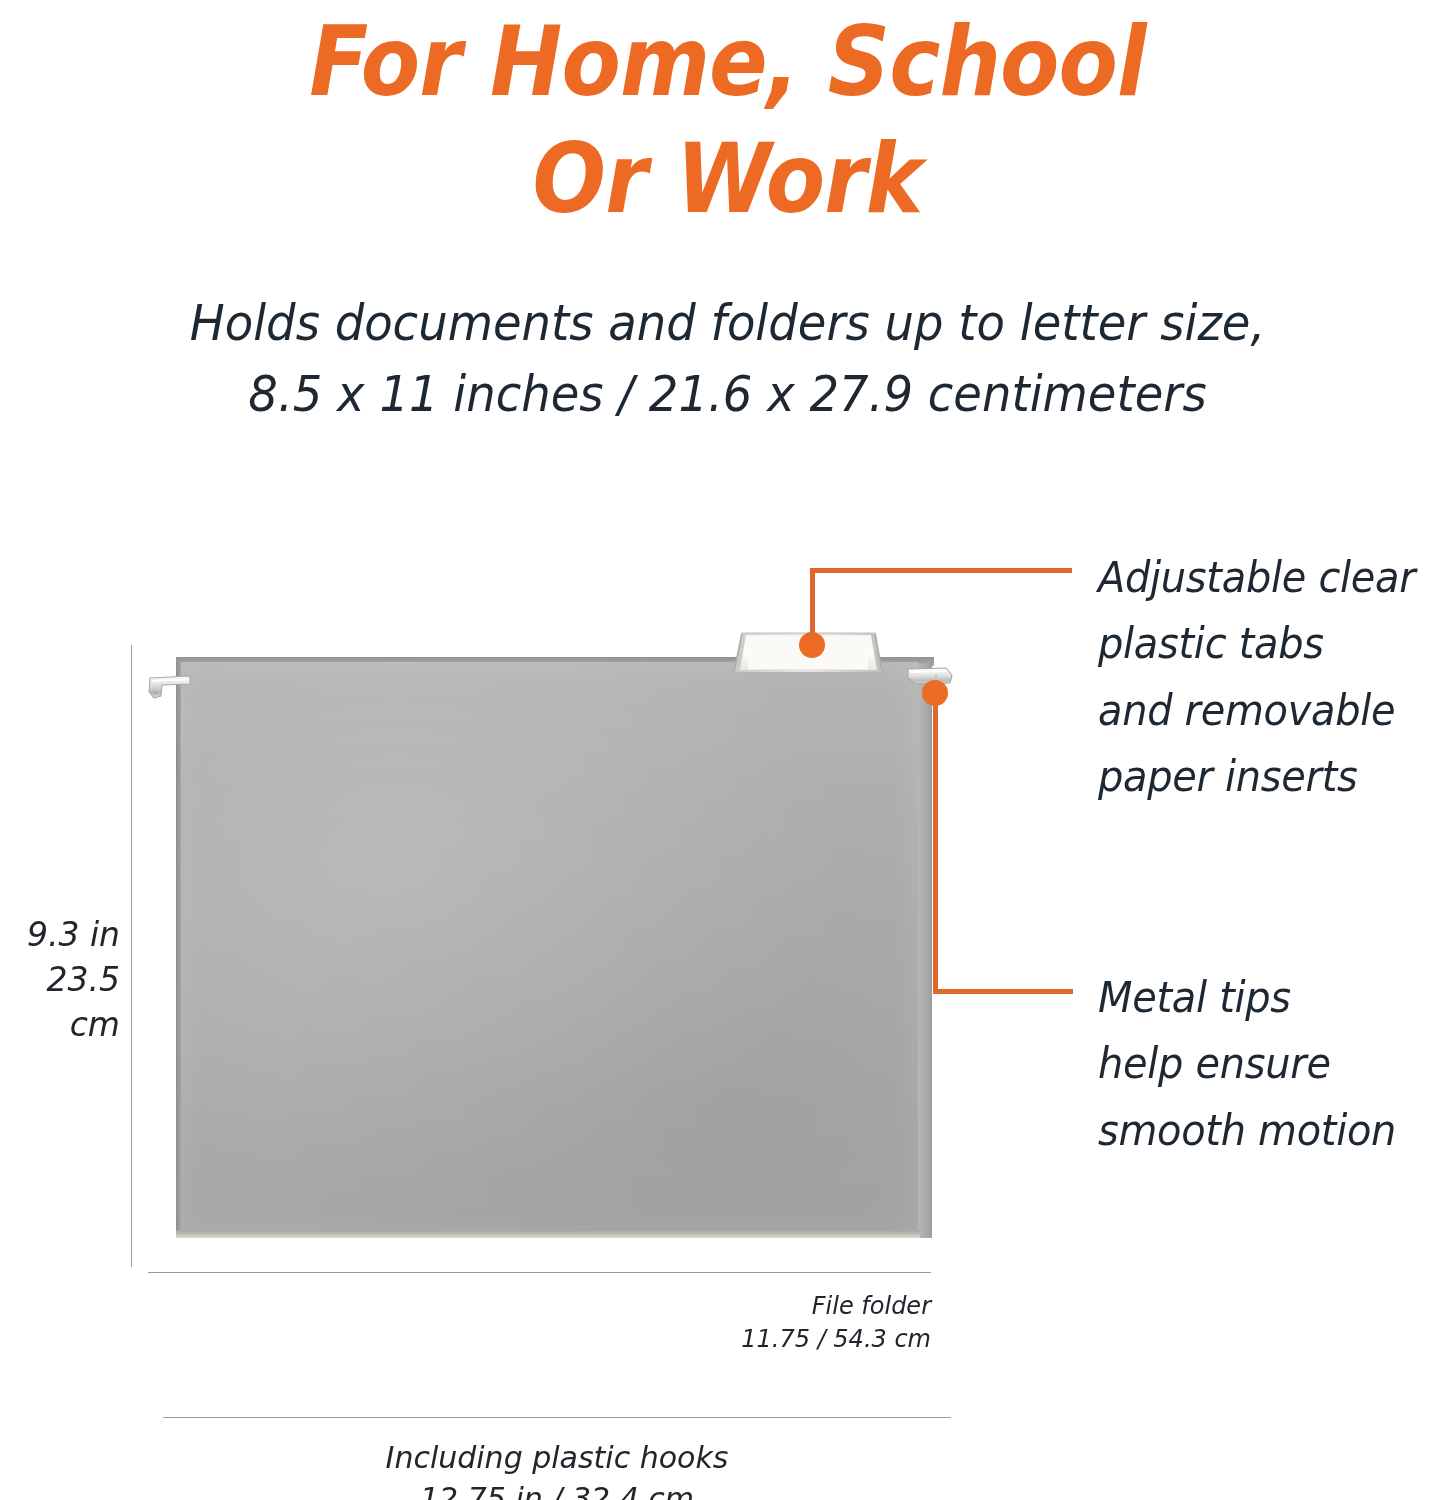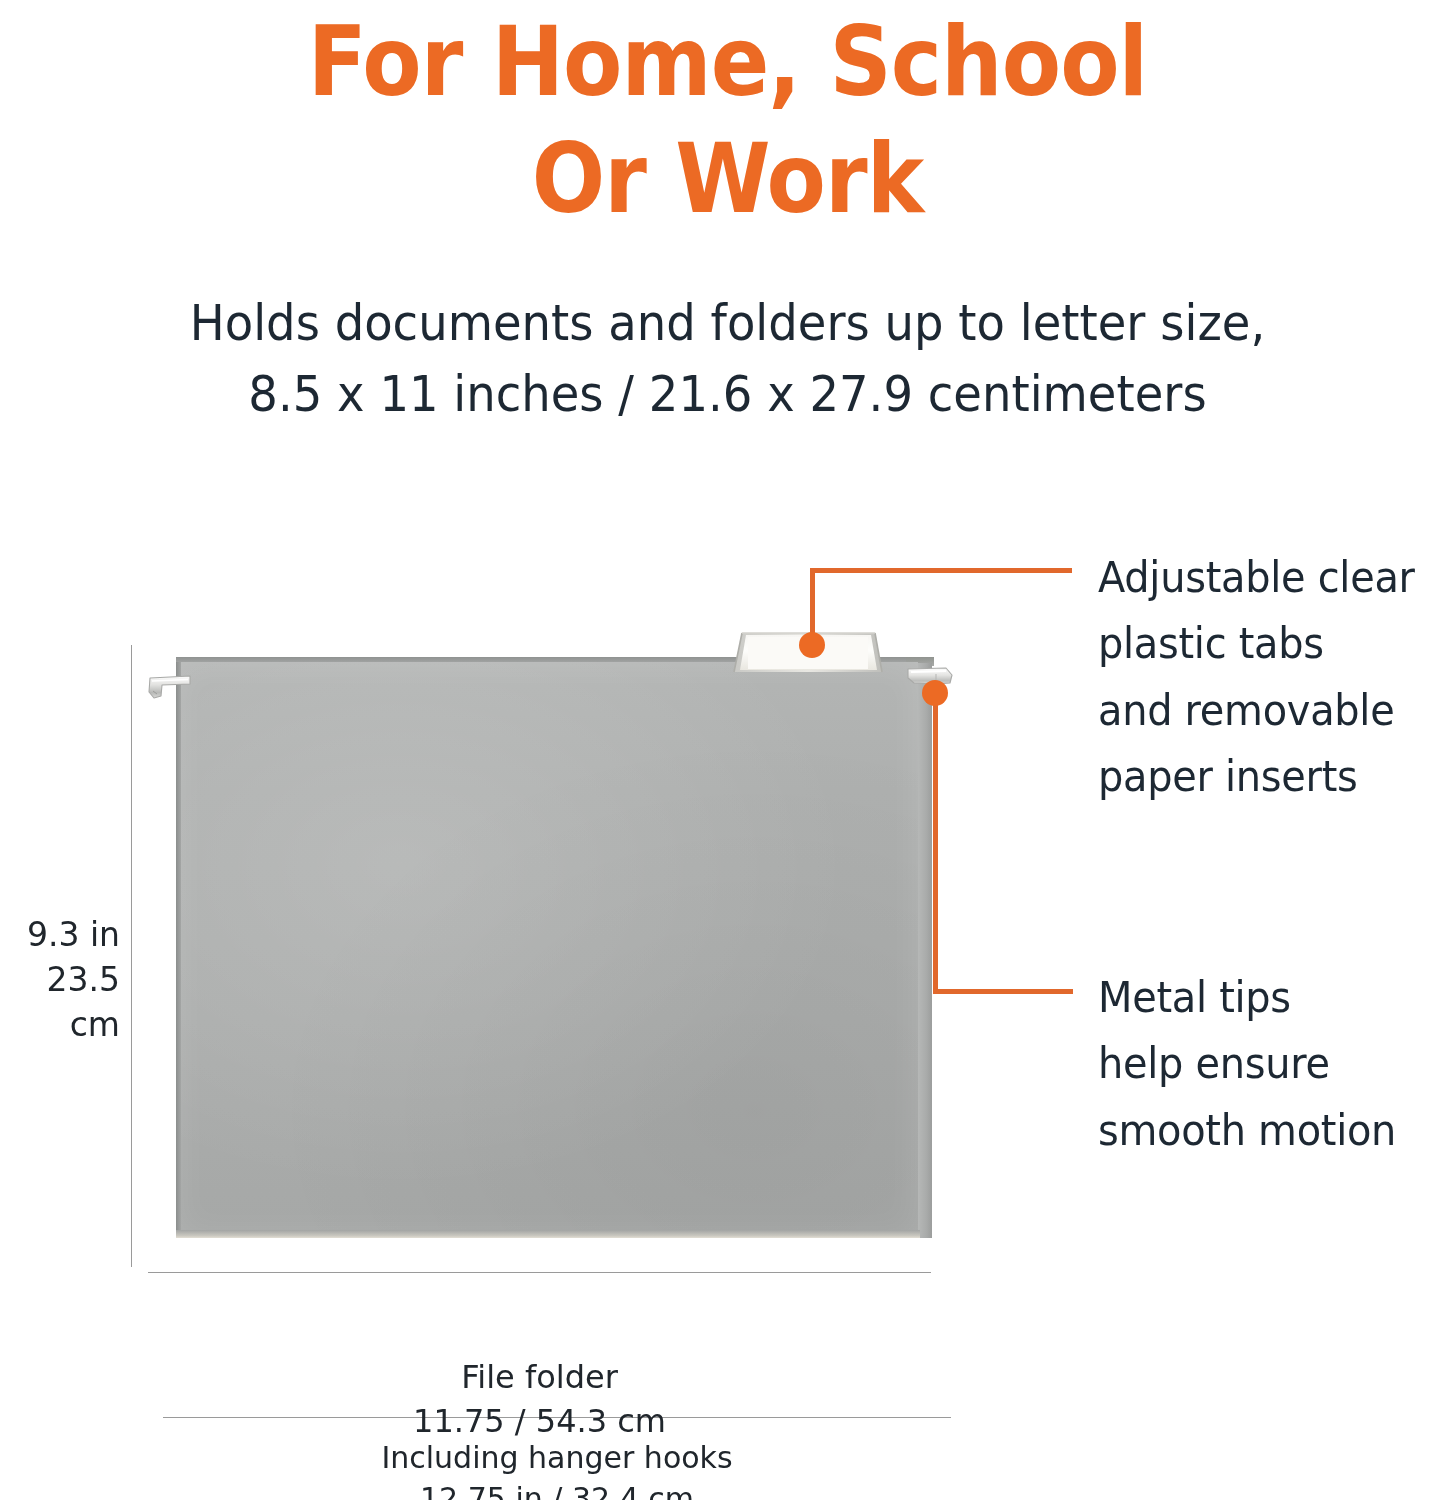--- a/index.html
+++ b/index.html
@@ -9,20 +9,21 @@
   }
   body {
     font-family: "DejaVu Sans", sans-serif;
   }
   #page {
     position: relative;
     width: 1455px;
     height: 1500px;
     background: #ffffff;
     overflow: hidden;
+    font-style: italic;
   }
 
   
   .headline {
     position: absolute;
     left: 0;
     top: 4px;
     width: 1455px;
     text-align: center;
     color: #EC6A24;
@@ -217,24 +218,24 @@
   }
   #dim-height-label {
     left: 0px;
     top: 912px;
     width: 120px;
     text-align: right;
     font-size: 33px;
   }
   #dim-width-label {
     left: 148px;
-    top: 1356px;
+    top: 1290px;
     width: 783px;
-    text-align: center;
-    font-size: 32px;
+    text-align: right;
+    font-size: 24px;
   }
   #dim-total-label {
     left: 163px;
     top: 1437px;
     width: 788px;
     text-align: center;
     font-size: 30px;
   }
   .dim-label .dl-line { display: block; }
 </style>
@@ -348,17 +349,17 @@
     <span class="dl-line">9.3 in</span>
     <span class="dl-line">23.5 cm</span>
   </div>
 
   <div class="dim-label" id="dim-width-label">
     <span class="dl-line">File folder</span>
     <span class="dl-line">11.75 / 54.3 cm</span>
   </div>
 
   <div class="dim-label" id="dim-total-label">
-    <span class="dl-line">Including hanger hooks</span>
+    <span class="dl-line">Including plastic hooks</span>
     <span class="dl-line">12.75 in / 32.4 cm</span>
   </div>
 
 </div>
 
 </body></html>

